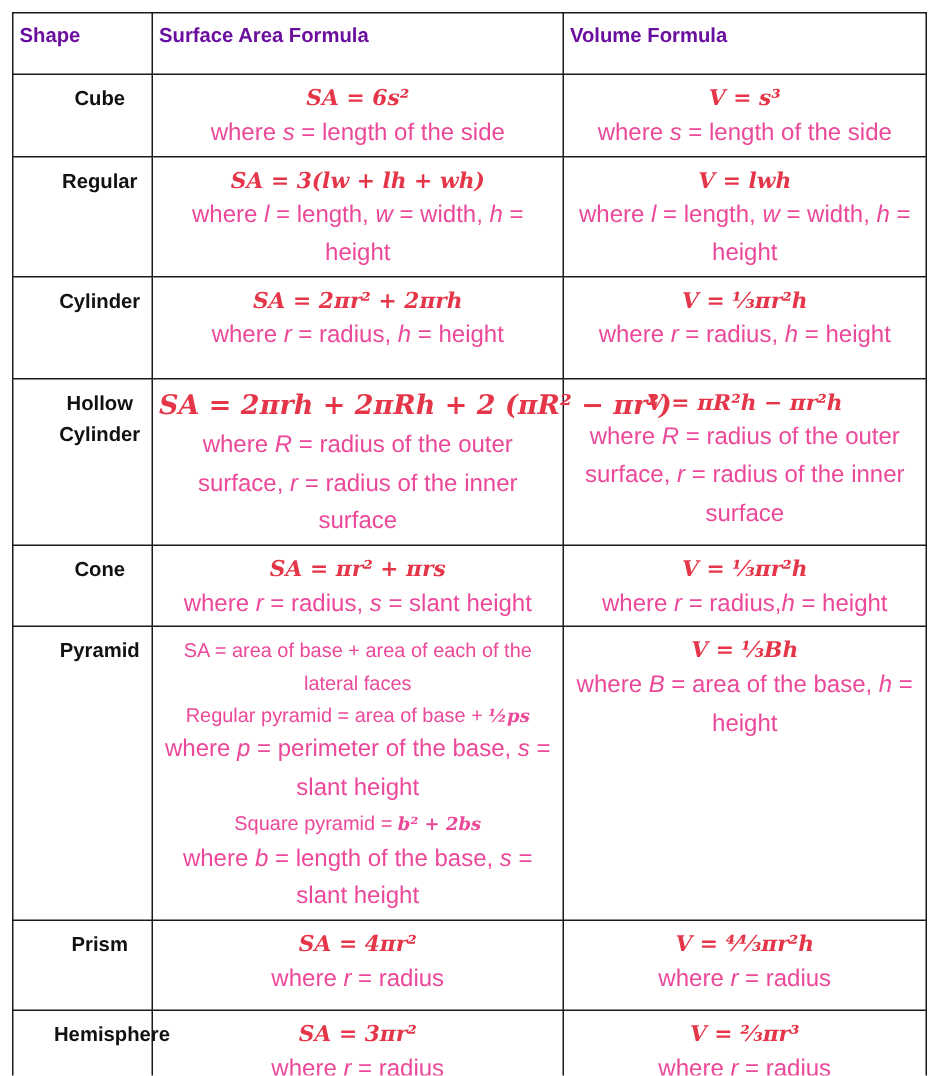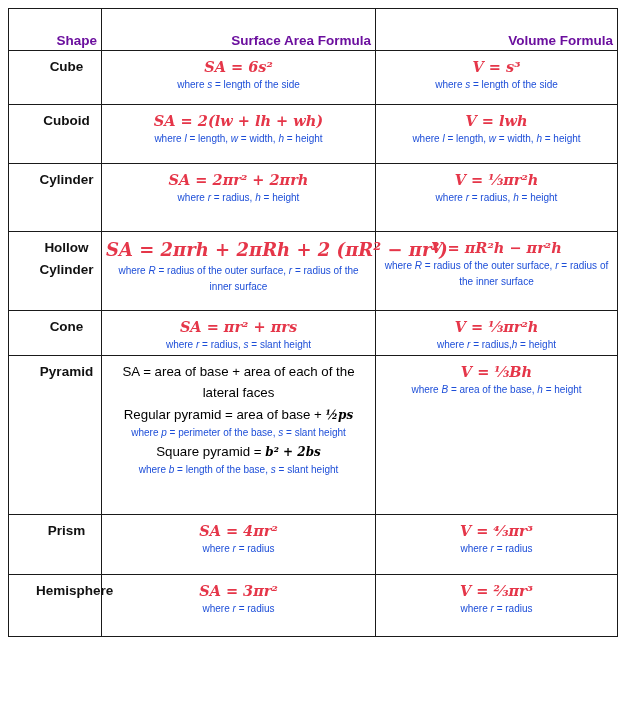--- a/index.html
+++ b/index.html
@@ -18,50 +18,50 @@
   }
   th, td {
     border: 1.5px solid #1a1a1a;
     vertical-align: top;
     padding: 5px 4px 2px;
   }
   th.hdr {
     color: #6b0f9e;
     font-size: 13.5px;
     font-weight: bold;
-    text-align: right;
-    padding-top: 24px;
+    text-align: left;
+    padding-top: 7px;
   }
   td.shape {
     font-weight: bold;
     font-size: 13.5px;
     color: #111111;
     text-align: center;
     line-height: 1.6;
     padding-left: 27px;
   }
   td.cell { text-align: center; }
   .formula {
     font-family: "DejaVu Serif", serif;
     font-style: italic;
     font-weight: bold;
     color: #e53649;
     font-size: 14.5px;
     line-height: 1.45;
     white-space: nowrap;
   }
   .where {
-    font-size: 10px;
-    color: #1d4ed8;
+    font-size: 16px;
+    color: #ec4899;
     line-height: 1.6;
   }
   .where i { font-style: italic; }
   .red-sans {
     font-size: 13.3px;
-    color: #000000;
+    color: #ec4899;
     line-height: 1.6;
   }
   .red-sans .m, .m {
     font-family: "DejaVu Serif", serif;
     font-style: italic;
     font-weight: bold;
     font-size: 12px;
   }
 </style>
 </head>
@@ -88,23 +88,23 @@
         <div class="formula">SA = 6s²</div>
         <div class="where">where <i>s</i> = length of the side</div>
       </td>
       <td class="cell">
         <div class="formula">V = s³</div>
         <div class="where">where <i>s</i> = length of the side</div>
       </td>
     </tr>
 
     <tr style="height:59px">
-      <td class="shape">Cuboid</td>
+      <td class="shape">Regular</td>
       <td class="cell">
-        <div class="formula">SA = 2(lw + lh + wh)</div>
+        <div class="formula">SA = 3(lw + lh + wh)</div>
         <div class="where">where <i>l</i> = length, <i>w</i> = width, <i>h</i> = height</div>
       </td>
       <td class="cell">
         <div class="formula">V = lwh</div>
         <div class="where">where <i>l</i> = length, <i>w</i> = width, <i>h</i> = height</div>
       </td>
     </tr>
 
 
     <tr style="height:68px">
@@ -158,21 +158,21 @@
       </td>
     </tr>
 
     <tr style="height:60px">
       <td class="shape">Prism</td>
       <td class="cell">
         <div class="formula">SA = 4πr²</div>
         <div class="where">where <i>r</i> = radius</div>
       </td>
       <td class="cell">
-        <div class="formula">V = ⁴⁄₃πr³</div>
+        <div class="formula">V = ⁴⁄⅓πr²h</div>
         <div class="where">where <i>r</i> = radius</div>
       </td>
     </tr>
 
     <tr style="height:62px">
       <td class="shape">Hemisphere</td>
       <td class="cell">
         <div class="formula">SA = 3πr²</div>
         <div class="where">where <i>r</i> = radius</div>
       </td>

